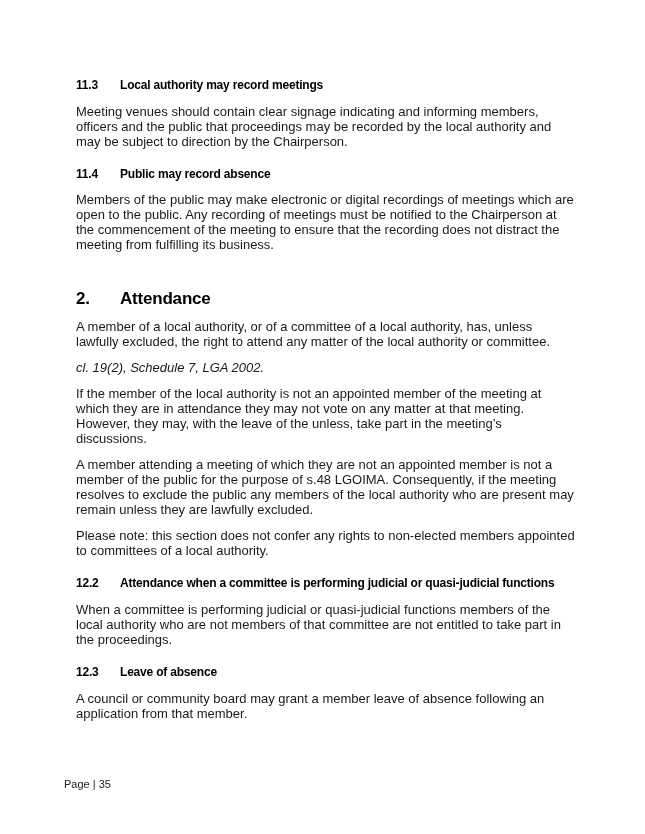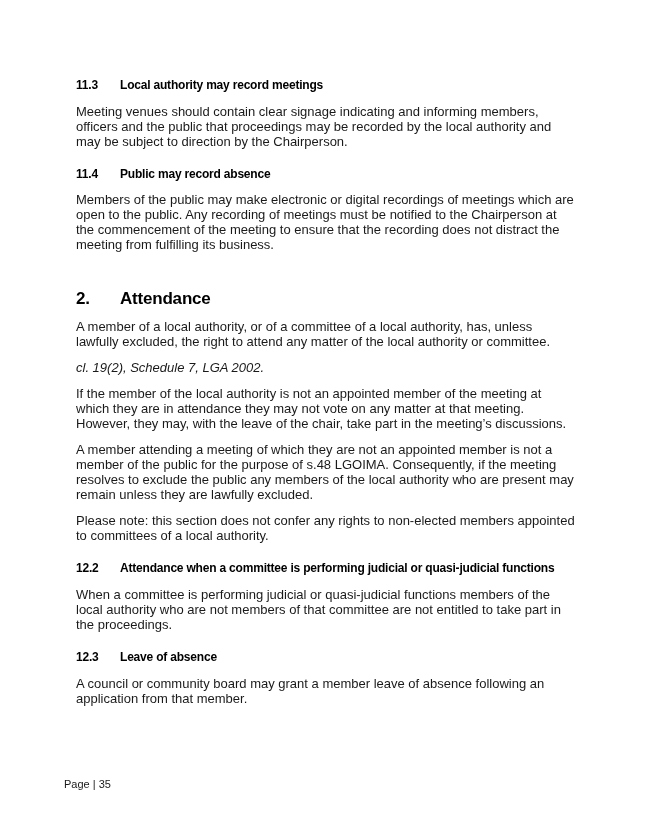--- a/index.html
+++ b/index.html
@@ -76,21 +76,21 @@
   <div class="h1">
     <span class="num">2.</span>
     <span class="ttl">Attendance</span>
   </div>
 
 
   <p class="body">A member of a local authority, or of a committee of a local authority, has, unless lawfully excluded, the right to attend any matter of the local authority or committee.</p>
 
   <p class="body citation">cl. 19(2), Schedule 7, LGA 2002.</p>
 
-  <p class="body">If the member of the local authority is not an appointed member of the meeting at which they are in attendance they may not vote on any matter at that meeting. However, they may, with the leave of the chair, take part in the meeting’s discussions.</p>
+  <p class="body">If the member of the local authority is not an appointed member of the meeting at which they are in attendance they may not vote on any matter at that meeting. However, they may, with the leave of the unless, take part in the meeting’s discussions.</p>
 
   <p class="body">A member attending a meeting of which they are not an appointed member is not a member of the public for the purpose of s.48 LGOIMA. Consequently, if the meeting resolves to exclude the public any members of the local authority who are present may remain unless they are lawfully excluded.</p>
 
   <p class="body">Please note: this section does not confer any rights to non-elected members appointed to committees of a local authority.</p>
 
   <div class="h2">
     <span class="num">12.2</span>
     <span class="ttl">Attendance when a committee is performing judicial or quasi-judicial functions</span>
   </div>
 

